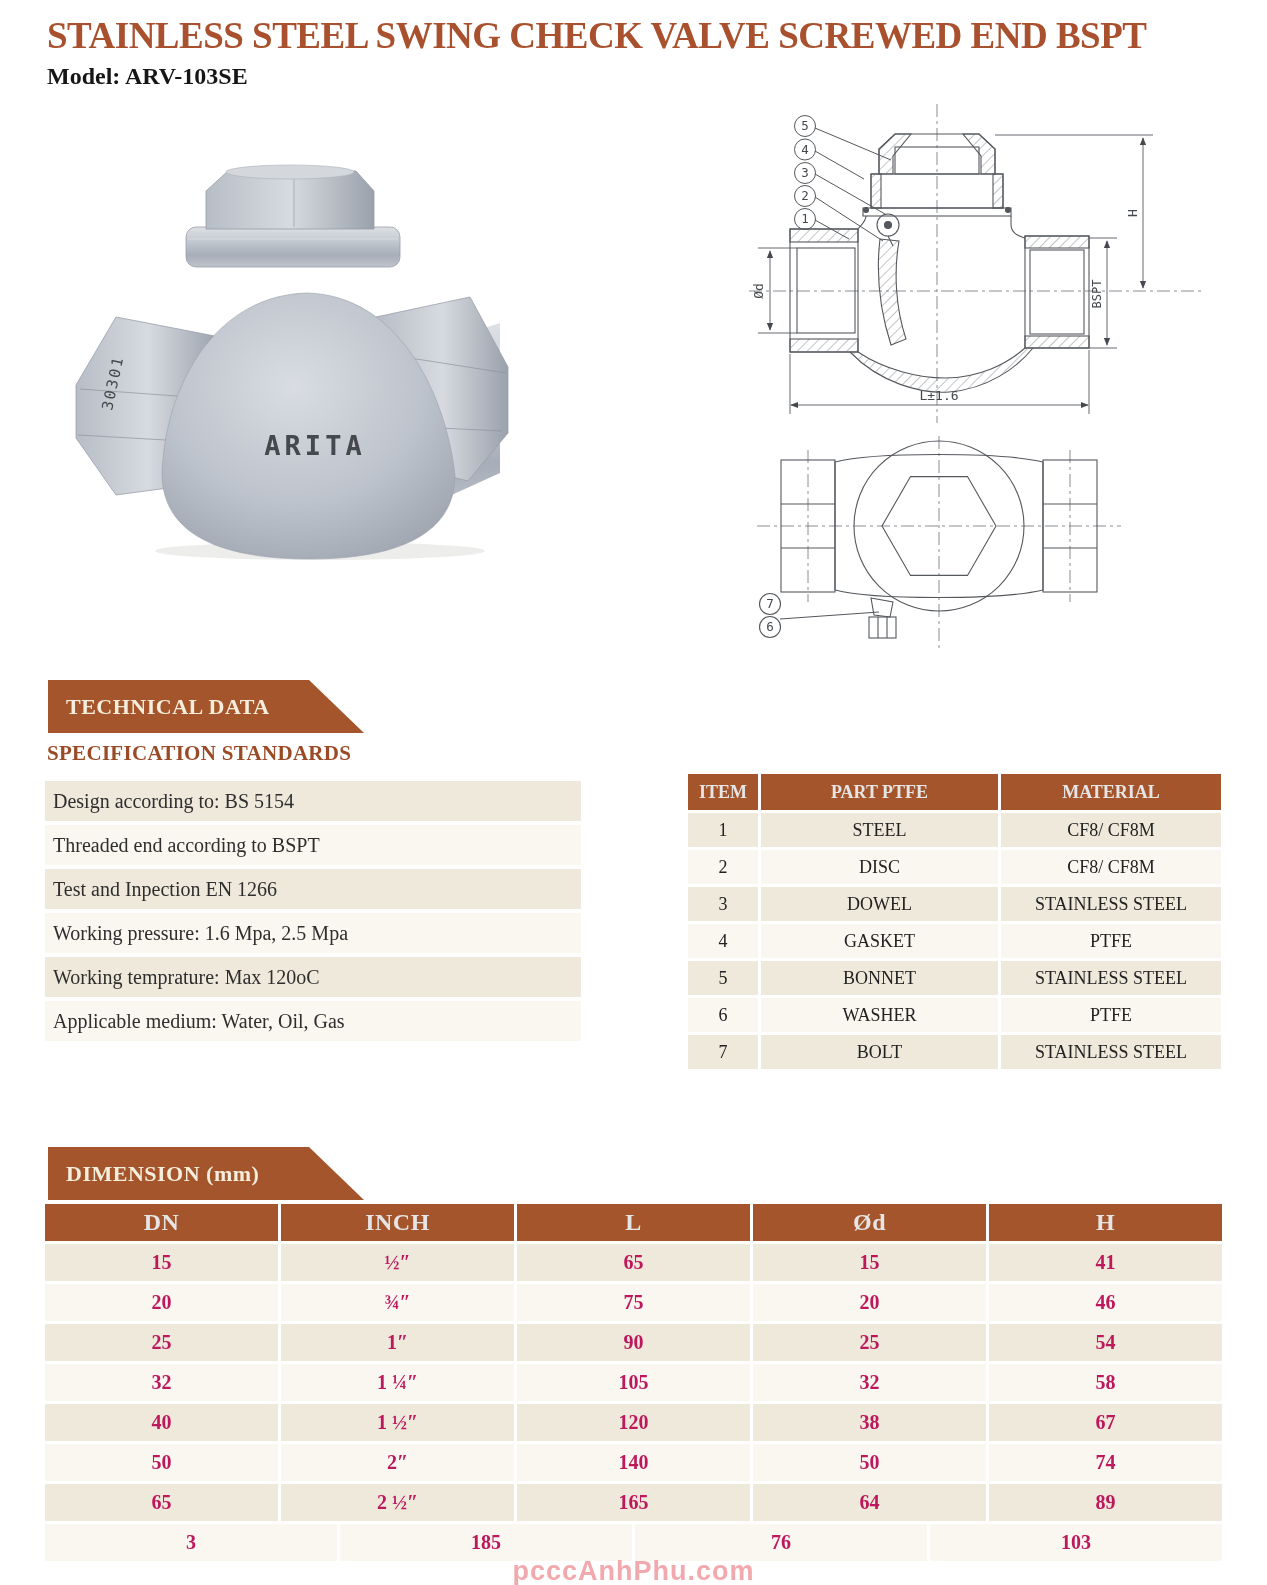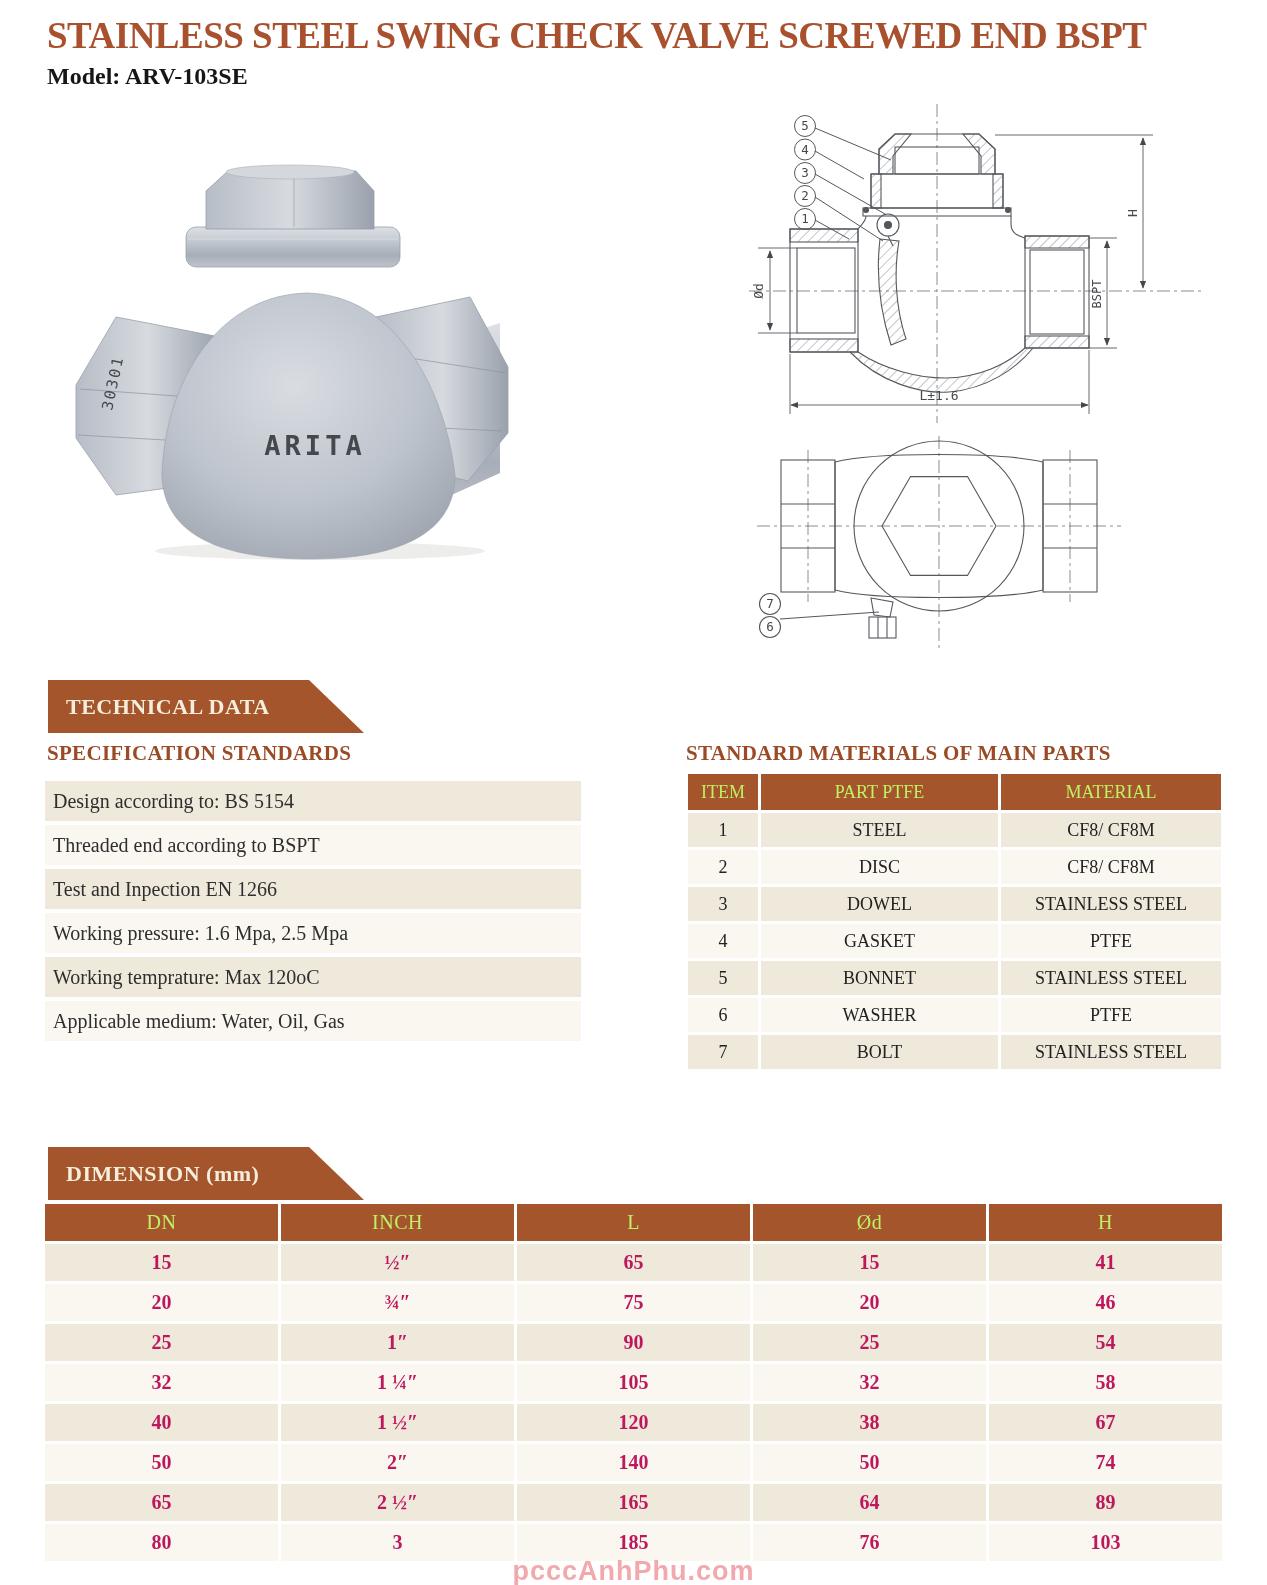--- a/index.html
+++ b/index.html
@@ -25,32 +25,32 @@
   .materials-heading { left:686px; top:741px; }
 
   .spec-list { position:absolute; left:45px; top:781px; width:536px; }
   .spec-row  { height:40px; margin-bottom:4px; font-size:20px; color:#2e2e2e;
                display:flex; align-items:center; padding-left:8px; box-sizing:border-box; }
 
   .row-a { background:#EFE9DC; }
   .row-b { background:#FAF6F0; }
 
   .t-row { display:flex; gap:3px; margin-bottom:3px; }
-  .th-cell { background:#A5552B; color:#bef264; font-weight:normal;
+  .th-cell { background:#A5552B; color:#e5e5e5; font-weight:bold;
              display:flex; align-items:center; justify-content:center; }
   .td-cell { display:flex; align-items:center; justify-content:center; }
 
   .materials { position:absolute; left:688px; top:774px; width:533px; }
   .materials .c0 { width:70px; } .materials .c1 { width:237px; } .materials .c2 { flex:1; }
   .materials .th-cell { height:36px; font-size:18px; }
   .materials .td-cell { height:34px; font-size:18px; color:#222222; }
 
   .dims { position:absolute; left:45px; top:1204px; width:1177px; }
   .dims .cell { flex:1; }
-  .dims .th-cell { height:37px; font-size:20px; letter-spacing:0.5px; }
+  .dims .th-cell { height:37px; font-size:24px; letter-spacing:0.5px; }
   .dims .td-cell { height:37px; font-size:20px; font-weight:bold; color:#be185d; }
 
   .watermark { position:absolute; left:0; right:0; top:1556px; text-align:center;
                font-family:"Liberation Sans", sans-serif; font-weight:bold; font-size:27px;
                letter-spacing:1px; color:#F2A9AE; }
 
   svg text { font-family:"DejaVu Sans Mono", monospace; fill:#45484c; }
 </style>
 </head>
 <body>
@@ -225,21 +225,20 @@
 
   <div class="spec-list">
     <div class="spec-row row-a">Design according to: BS 5154</div>
     <div class="spec-row row-b">Threaded end according to BSPT</div>
     <div class="spec-row row-a">Test and Inpection EN 1266</div>
     <div class="spec-row row-b">Working pressure: 1.6 Mpa, 2.5 Mpa</div>
     <div class="spec-row row-a">Working temprature: Max 120oC</div>
     <div class="spec-row row-b">Applicable medium: Water, Oil, Gas</div>
   </div>
 
-  <div class="sec-heading materials-heading">STANDARD MATERIALS OF MAIN PARTS</div>
 
   <div class="materials">
     <div class="t-row">
       <div class="th-cell c0">ITEM</div>
       <div class="th-cell c1">PART PTFE</div>
       <div class="th-cell c2">MATERIAL</div>
     </div>
     <div class="t-row">
       <div class="td-cell c0 row-a">1</div>
       <div class="td-cell c1 row-a">STEEL</div>
@@ -332,21 +331,20 @@
       <div class="td-cell cell row-b">74</div>
     </div>
     <div class="t-row">
       <div class="td-cell cell row-a">65</div>
       <div class="td-cell cell row-a">2 ½″</div>
       <div class="td-cell cell row-a">165</div>
       <div class="td-cell cell row-a">64</div>
       <div class="td-cell cell row-a">89</div>
     </div>
     <div class="t-row">
-      <div class="td-cell cell row-b">80</div>
       <div class="td-cell cell row-b">3</div>
       <div class="td-cell cell row-b">185</div>
       <div class="td-cell cell row-b">76</div>
       <div class="td-cell cell row-b">103</div>
     </div>
   </div>
 
   <div class="watermark">pcccAnhPhu.com</div>
 
 </div>

